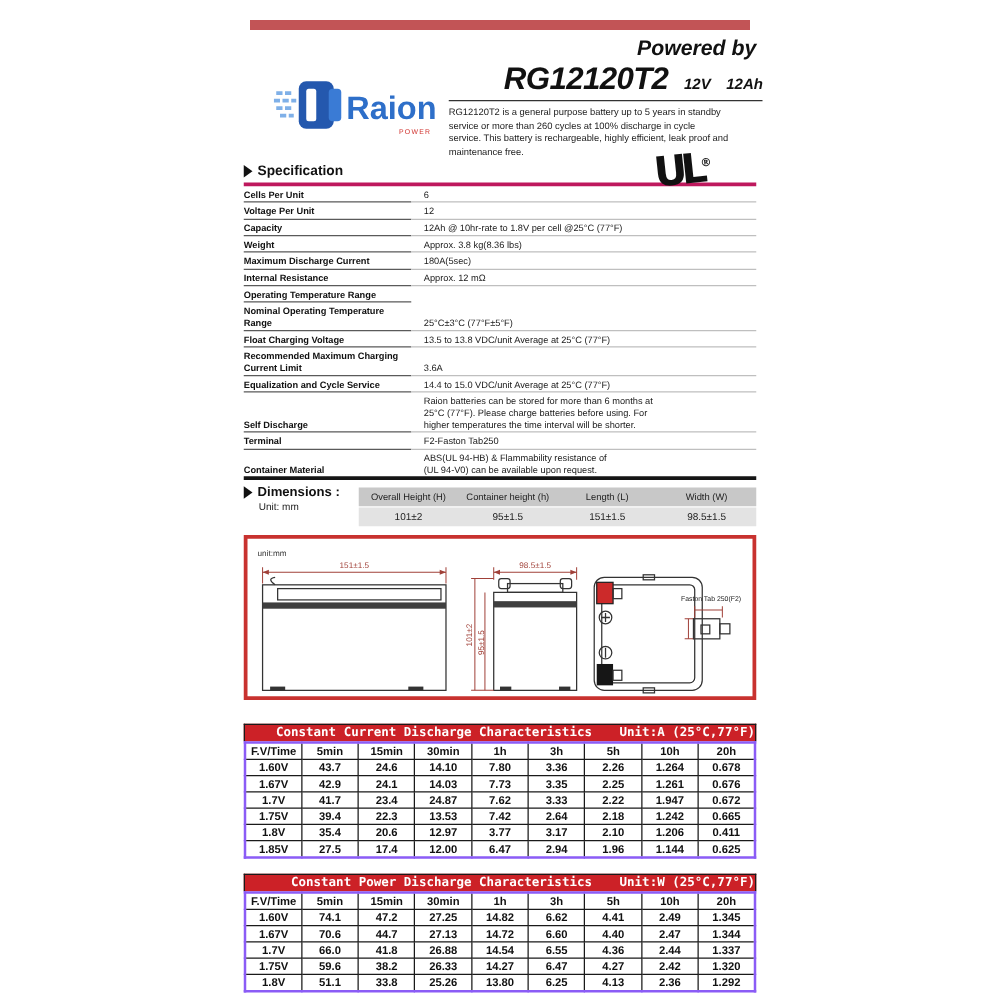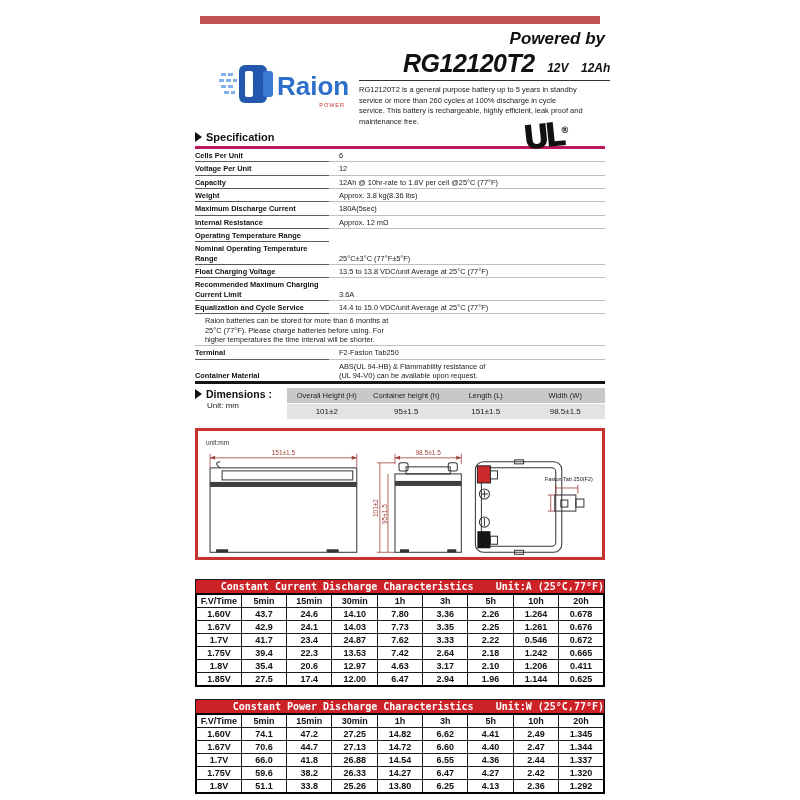--- a/index.html
+++ b/index.html
@@ -29,41 +29,41 @@
   .spec-label{width:134px;font-weight:bold;font-size:7.4px;line-height:1.26;
               padding:2px 0 1px 0;border-bottom:1px solid #5a5a5a;white-space:pre-line;}
   .spec-value{flex:1;font-size:7.4px;line-height:1.26;padding:2px 0 1px 10px;
               border-bottom:1px solid #bfbfbf;white-space:pre-line;color:#1a1a1a;}
   .spec-row:last-child .spec-label,.spec-row:last-child .spec-value{border-bottom:none;}
 
   .ul-mark{position:absolute;left:328px;top:116px;font-weight:900;font-size:33px;
            font-family:"DejaVu Sans", sans-serif;letter-spacing:-5px;transform:rotate(-6deg);}
   .ul-mark sup{font-size:9px;letter-spacing:0;vertical-align:super;}
 
-  .dims-row{display:flex;margin-top:4px;align-items:flex-start;}
+  .dims-row{display:flex;margin-top:4px;align-items:center;}
   .dims-left{width:92px;}
   .dims-hdr{margin-top:0;font-size:10.5px;}
   .dims-unit{font-size:8px;margin:1px 0 12px 12px;color:#222;}
   .dims-table{flex:1;}
   .dims-head,.dims-vals{display:grid;grid-template-columns:repeat(4,1fr);}
   .dims-head{background:#c8c8c8;}
   .dims-vals{background:#e3e3e3;margin-top:1px;}
   .dims-cell{font-size:7.5px;text-align:center;padding:3px 0;color:#222;}
   .dims-val{font-size:8px;}
 
   .draw-box{margin-top:6px;border:3px solid #c8322f;height:126px;position:relative;}
   .draw-box svg{position:absolute;left:0;top:0;width:100%;height:100%;}
 
   .disc-block{margin-top:19px;}
   .disc-block.second{margin-top:12px;}
   .tbl-title{background:#cc2127;color:#fff;font-family:"DejaVu Sans Mono", monospace;
              font-weight:bold;font-size:10px;text-align:right;height:14px;line-height:14px;
              border:1px solid #1a1a1a;border-bottom:none;box-sizing:border-box;}
   .tbl-unit{margin-left:16px;}
-  table.disc{width:100%;border-collapse:collapse;table-layout:fixed;border:2px solid #000000;}
+  table.disc{width:100%;border-collapse:collapse;table-layout:fixed;border:2px solid #8b5cf6;}
   table.disc td{border:1px solid #1a1a1a;text-align:center;font-size:9px;font-weight:bold;
                 height:12px;padding:0;}
 
   text{font-family:"Liberation Sans", sans-serif;}
   .dimtxt{fill:#a04038;font-size:6.5px;}
   .dimline{stroke:#a04038;stroke-width:0.8;}
   .draw{stroke:#333;fill:none;stroke-width:1;}
 </style>
 </head>
 <body>
@@ -151,20 +151,21 @@
       <div class="spec-row">
         <div class="spec-label">Recommended Maximum Charging
 Current Limit</div>
         <div class="spec-value">3.6A</div>
       </div>
       <div class="spec-row">
         <div class="spec-label">Equalization and Cycle Service</div>
         <div class="spec-value">14.4 to 15.0 VDC/unit Average at  25°C (77°F)</div>
       </div>
       <div class="spec-row">
+        <div class="spec-label">Self Discharge</div>
         <div class="spec-value">Raion batteries can be stored for more than 6 months at
 25°C (77°F). Please charge batteries before using.  For
 higher temperatures the time interval will be shorter.</div>
       </div>
       <div class="spec-row">
         <div class="spec-label">Terminal</div>
         <div class="spec-value">F2-Faston Tab250</div>
       </div>
       <div class="spec-row">
         <div class="spec-label">Container Material</div>
@@ -312,40 +313,40 @@
             <td>0.676</td>
           </tr>
           <tr>
             <td>1.7V</td>
             <td>41.7</td>
             <td>23.4</td>
             <td>24.87</td>
             <td>7.62</td>
             <td>3.33</td>
             <td>2.22</td>
-            <td>0.546</td>
+            <td>1.947</td>
             <td>0.672</td>
           </tr>
           <tr>
             <td>1.75V</td>
             <td>39.4</td>
             <td>22.3</td>
             <td>13.53</td>
             <td>7.42</td>
             <td>2.64</td>
             <td>2.18</td>
             <td>1.242</td>
             <td>0.665</td>
           </tr>
           <tr>
             <td>1.8V</td>
             <td>35.4</td>
             <td>20.6</td>
             <td>12.97</td>
-            <td>4.63</td>
+            <td>3.77</td>
             <td>3.17</td>
             <td>2.10</td>
             <td>1.206</td>
             <td>0.411</td>
           </tr>
           <tr>
             <td>1.85V</td>
             <td>27.5</td>
             <td>17.4</td>
             <td>12.00</td>

